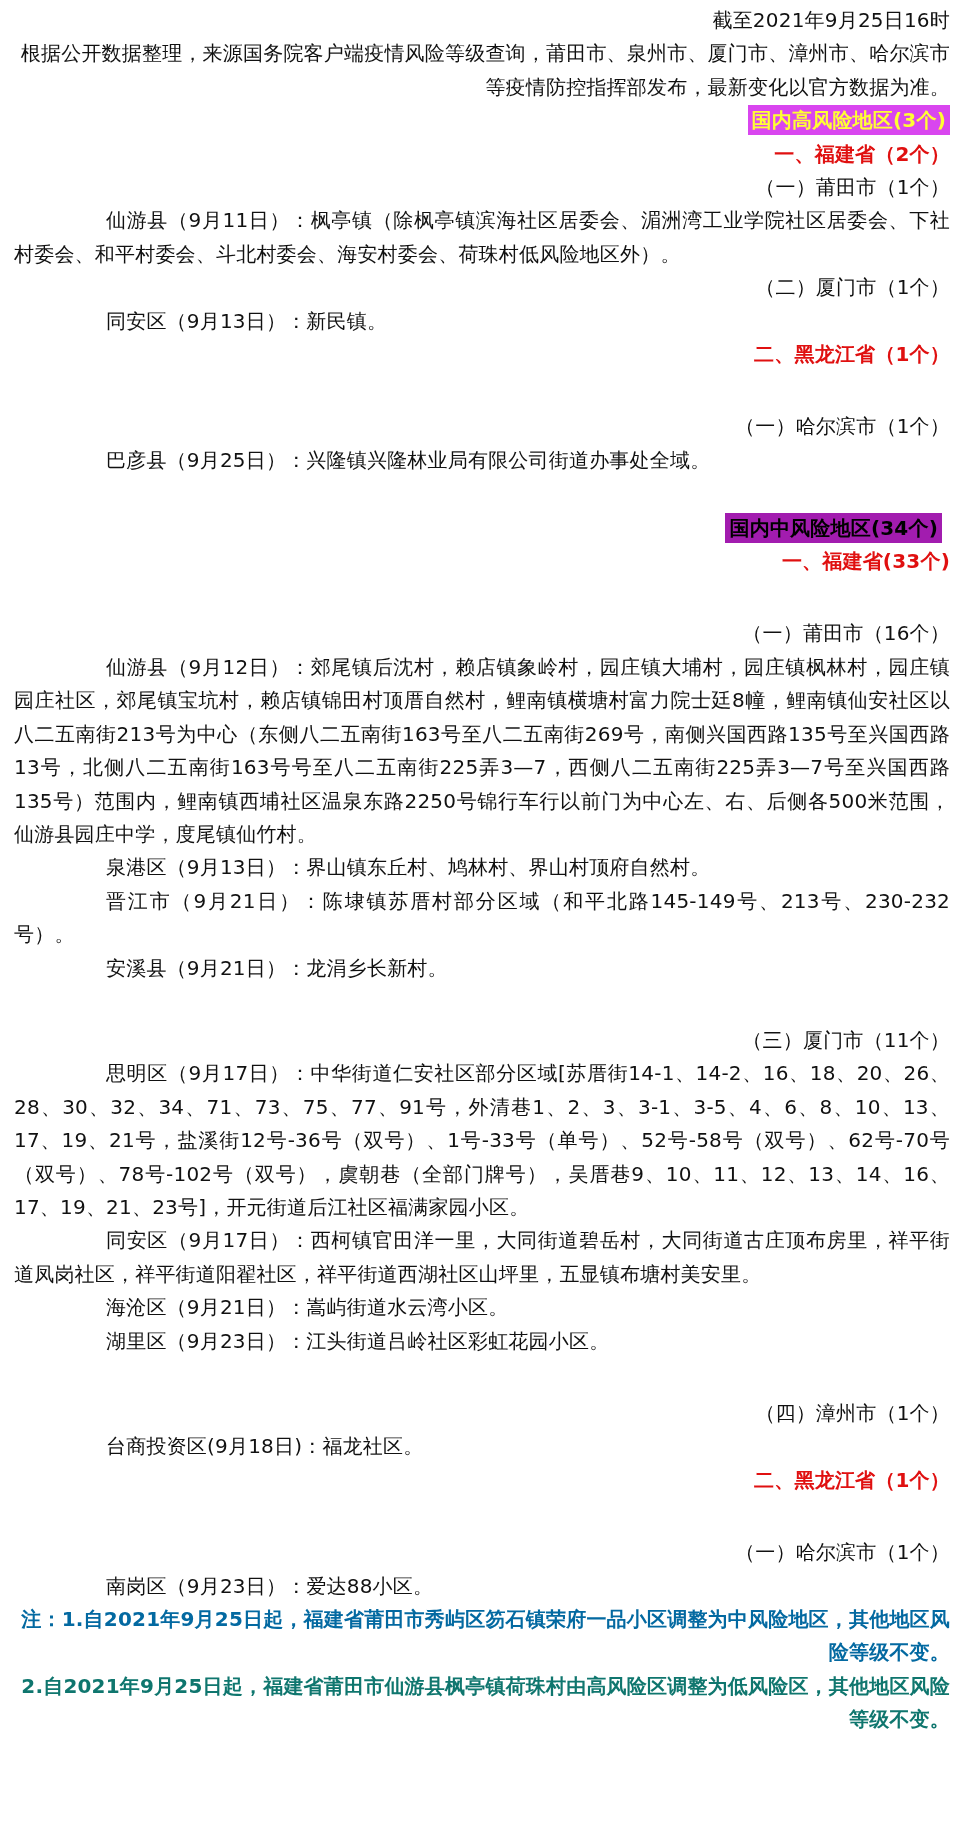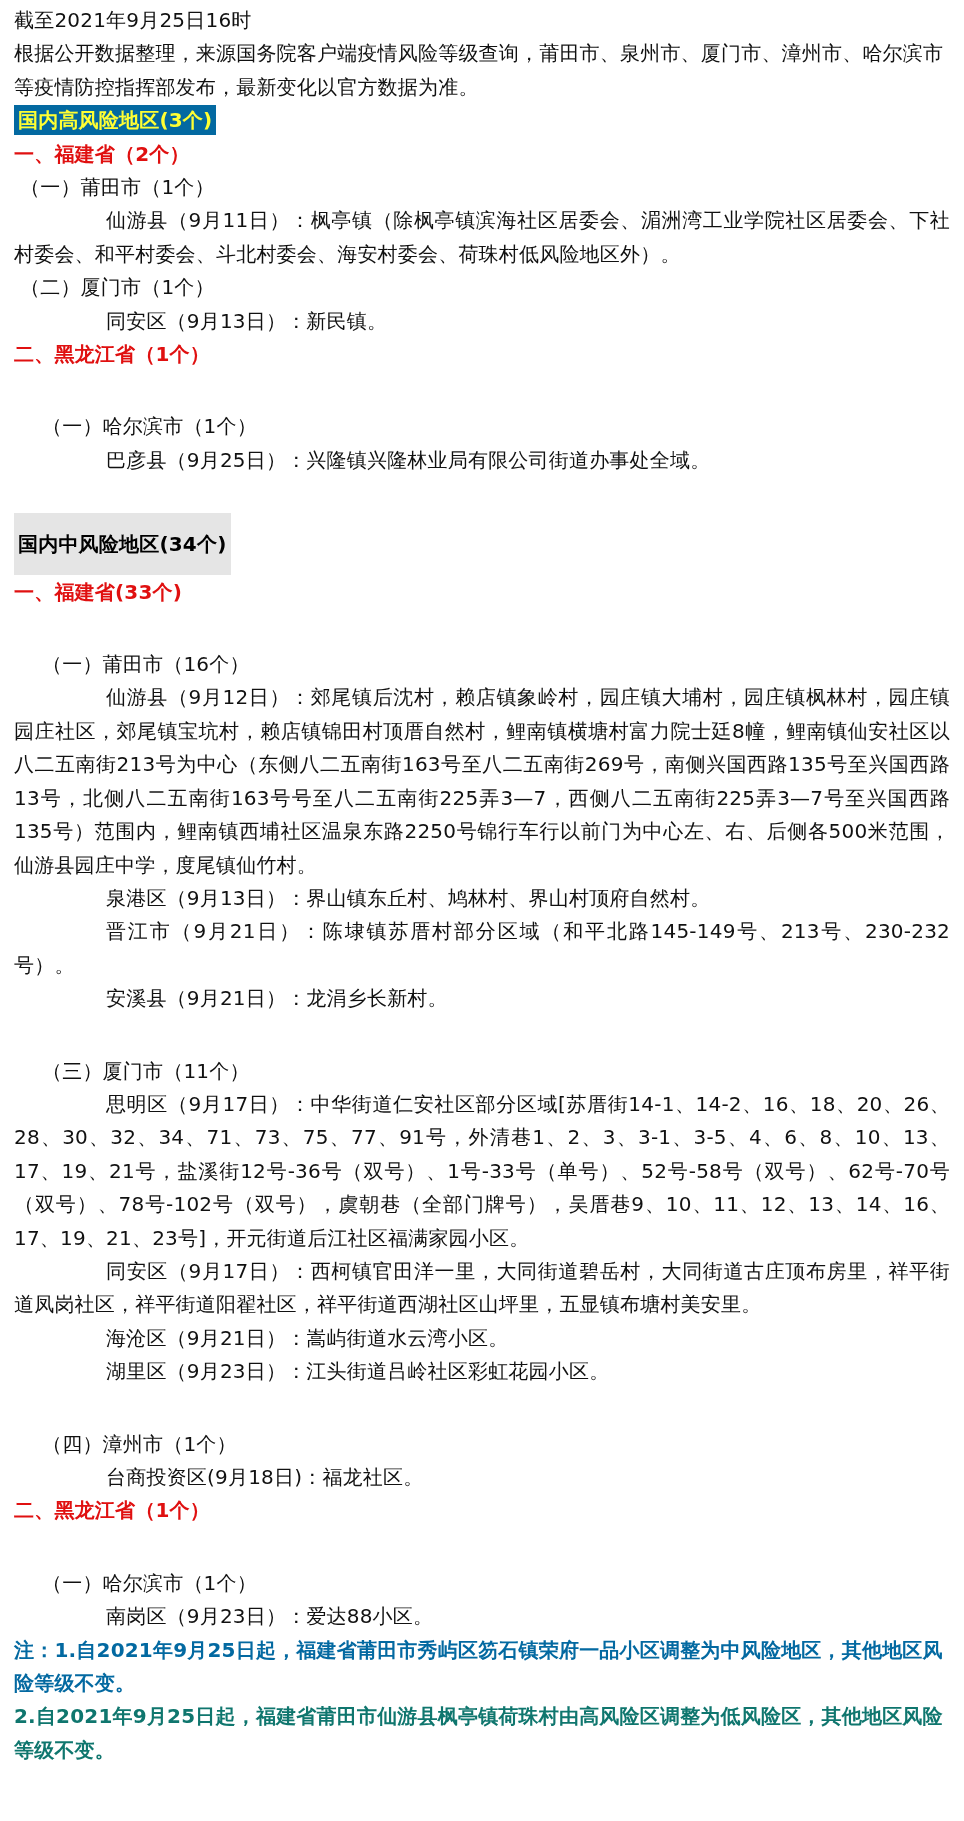--- a/index.html
+++ b/index.html
@@ -9,42 +9,42 @@
     overflow: hidden;
     font-family: "DejaVu Sans", "Liberation Sans", sans-serif;
     color: #111111;
   }
   .page {
     padding: 4px 14px 0 14px;
     font-size: 20px;
     line-height: 33.4px;
     letter-spacing: 0.2px;
   }
-  .line { display: block; white-space: normal; }
+  .line { display: block; white-space: normal; text-align: right; }
   .indent1 { padding-left: 6px; }
   .indent1b { padding-left: 28px; margin-top: 39px; }
   .para { text-indent: 92px; text-align: justify; }
   .blank { height: 33.4px; }
   .hl-red {
     display: inline-block;
-    background: #0369a1;
+    background: #d946ef;
     color: #ffff33;
     font-weight: bold;
     padding: 0 4px;
     line-height: 30px;
     margin: 1px 0 2px 0;
   }
   .hl-yellow {
     display: inline-block;
-    background: #e5e5e5;
+    background: #a21caf;
     color: #000000;
     font-weight: bold;
-    padding: 16px 4px;
+    padding: 0 4px;
     line-height: 30px;
-    margin: 2px 0 1px 0;
+    margin: 2px 8px 1px 0;
   }
   .prov {
     color: #e01010;
     font-weight: bold;
   }
   .note-red { color: #0369a1; font-weight: bold; }
   .note-green { color: #0f766e; font-weight: bold; }
 </style>
 </head>
 <body>

